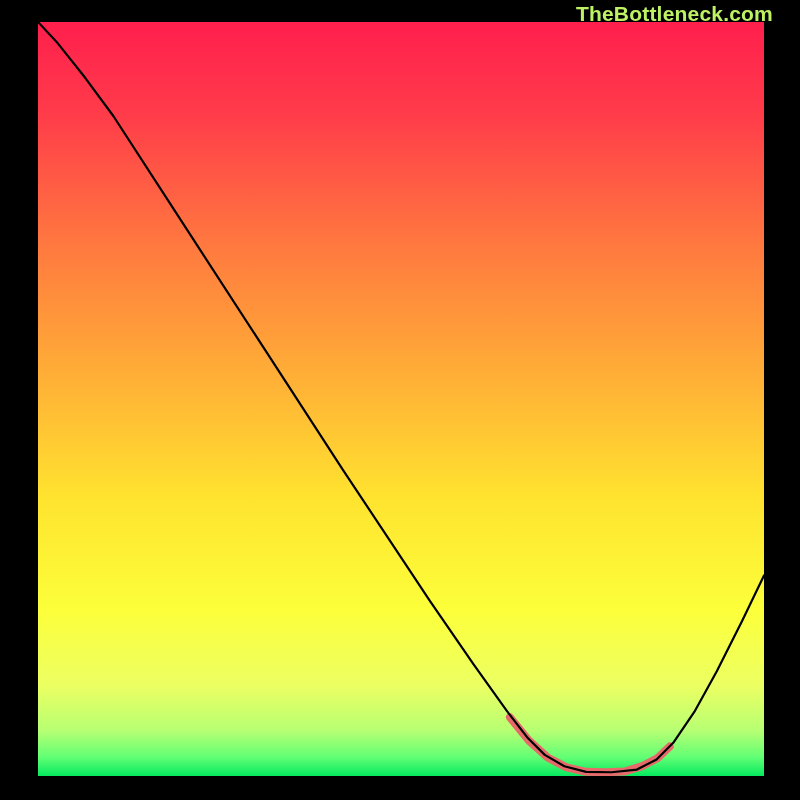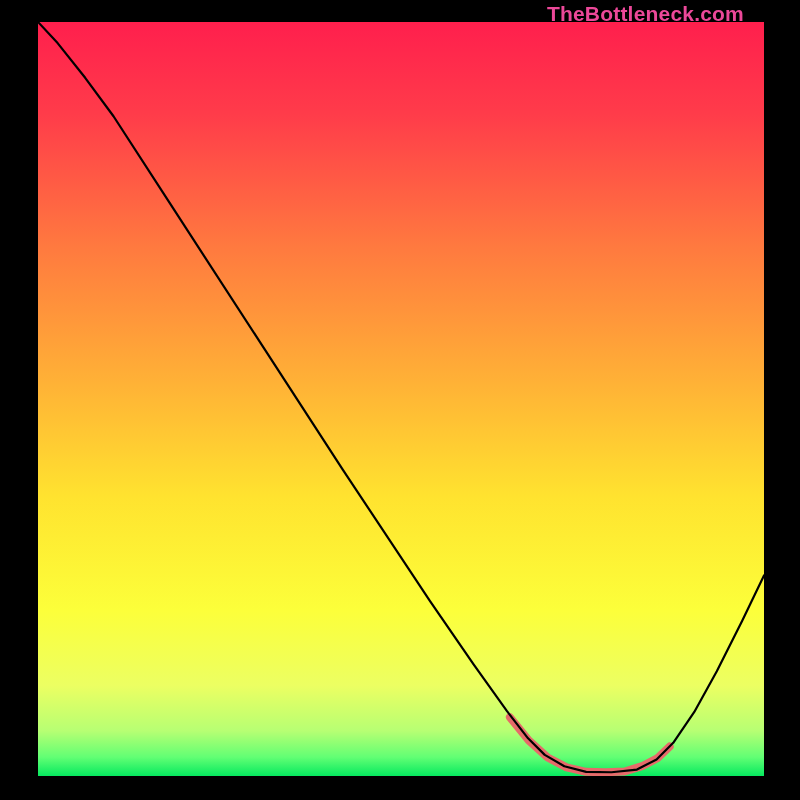--- a/index.html
+++ b/index.html
@@ -29,25 +29,25 @@
   .gradient-bg {
     position: absolute;
     left: 0;
     top: 0;
     width: 100%;
     height: 100%;
   }
   .watermark {
     position: absolute;
     top: 2px;
-    right: 56px;
+    right: 27px;
     font-family: Arial, Helvetica, sans-serif;
     font-size: 21px;
     font-weight: bold;
-    color: #ec4899;
+    color: #bef264;
     letter-spacing: 0.2px;
   }
   svg.curves {
     position: absolute;
     left: 0;
     top: 0;
     width: 100%;
     height: 100%;
   }
 </style>

